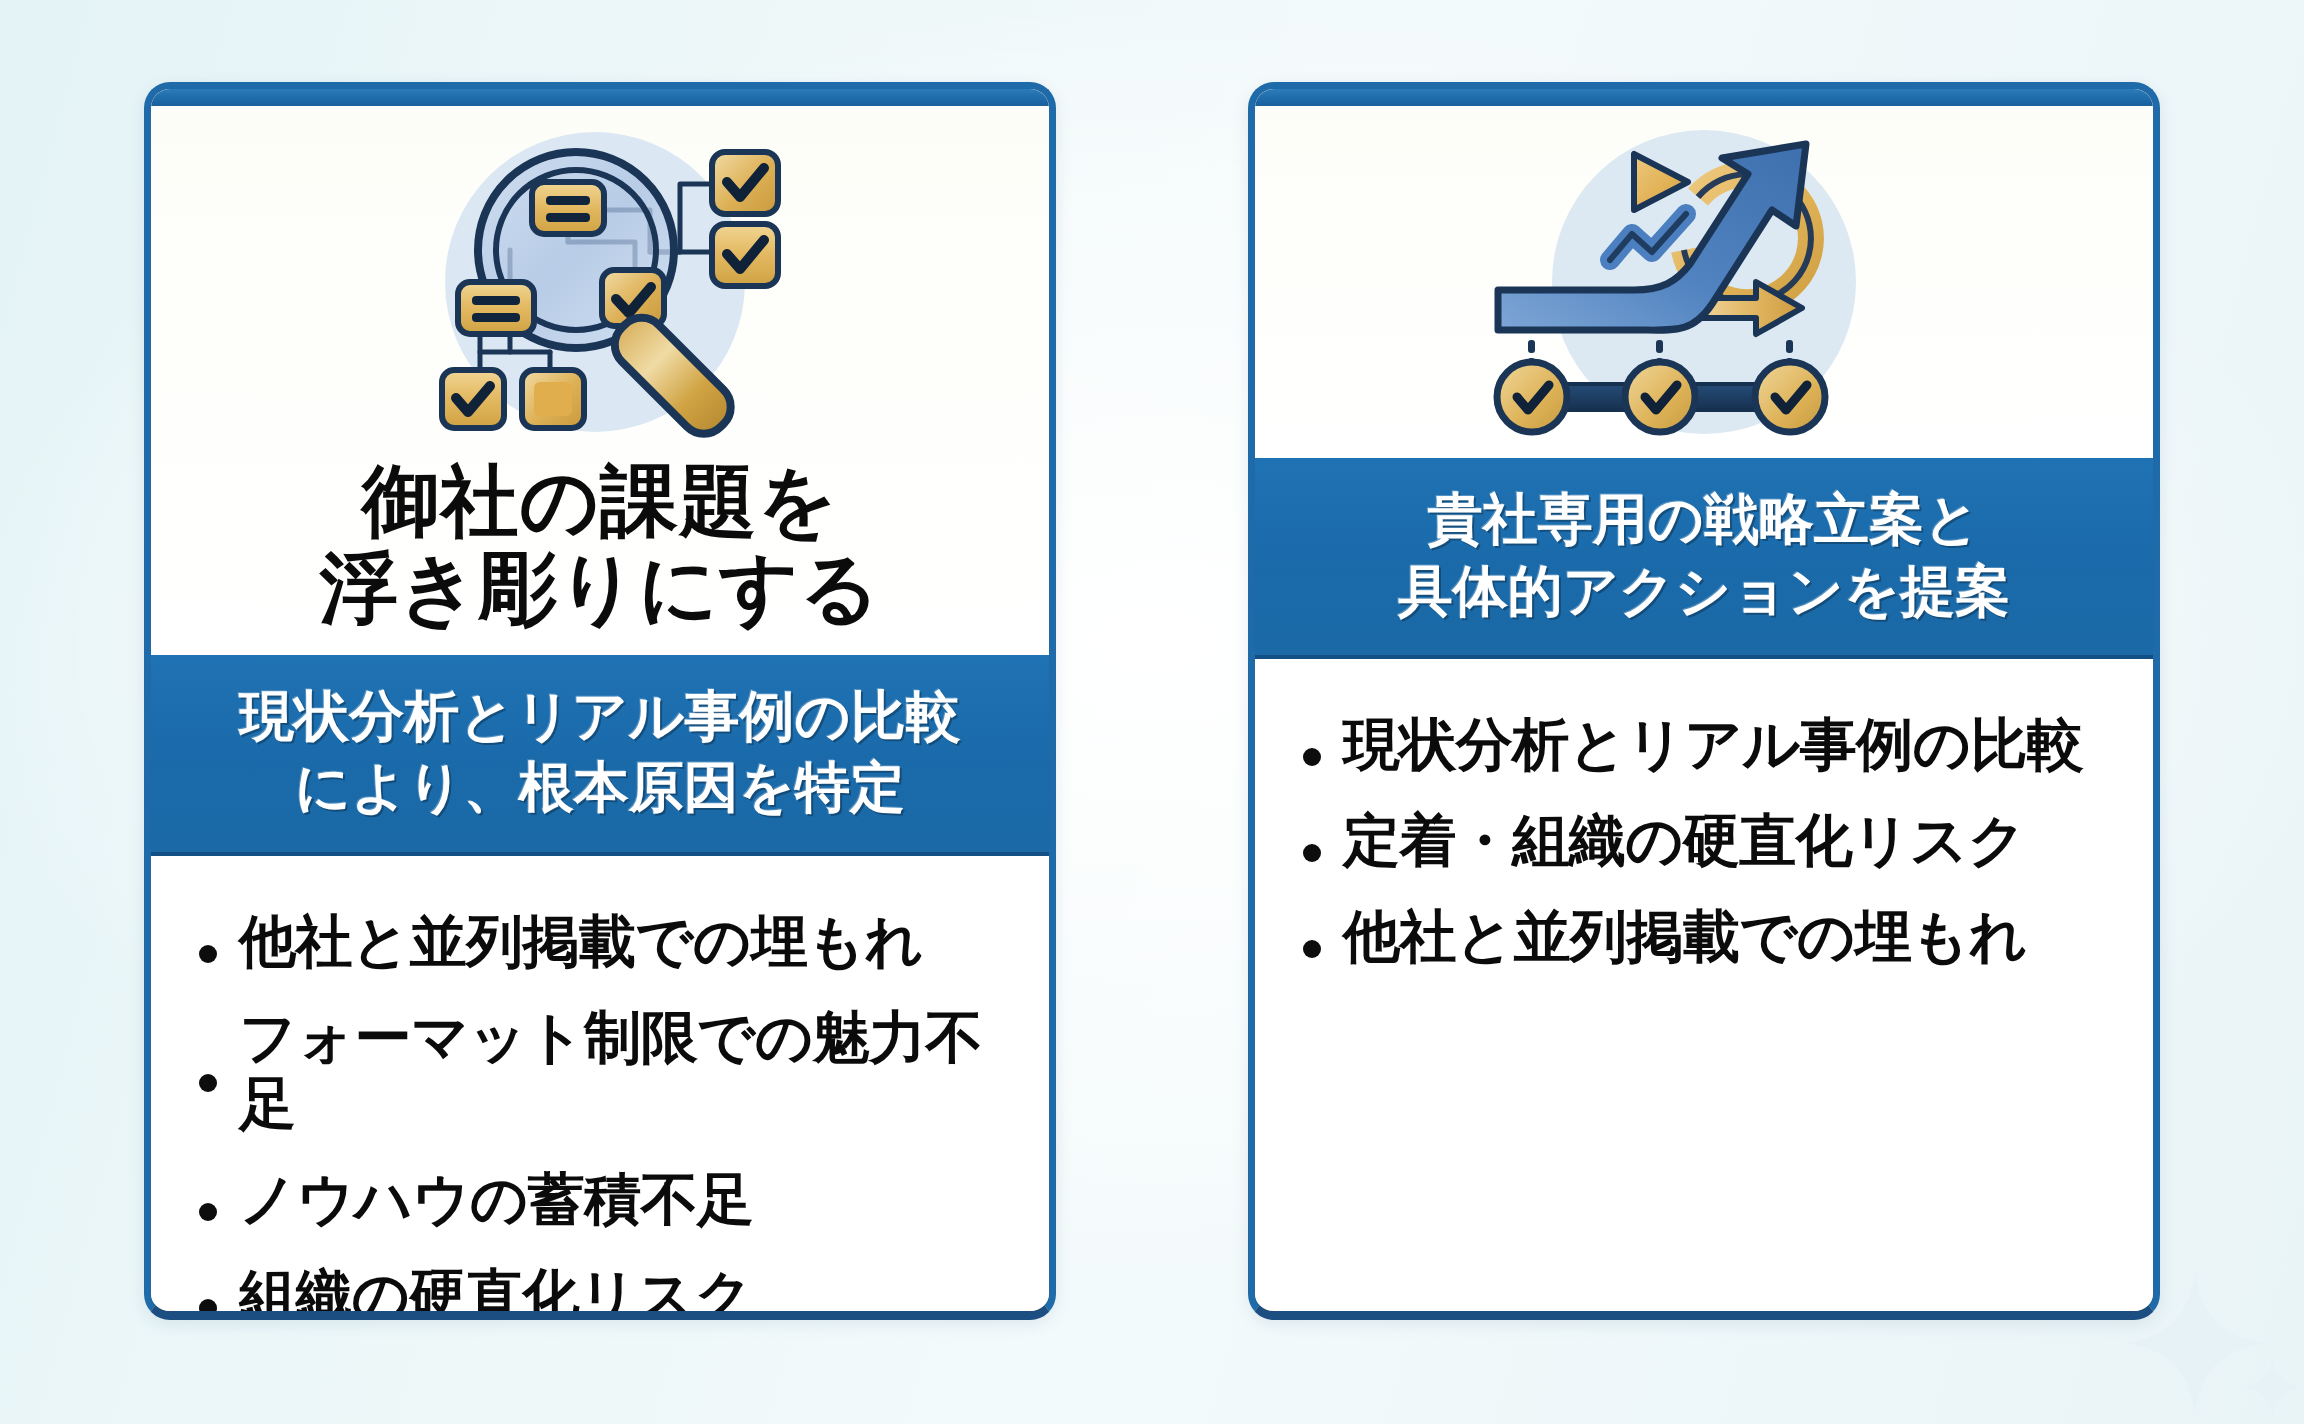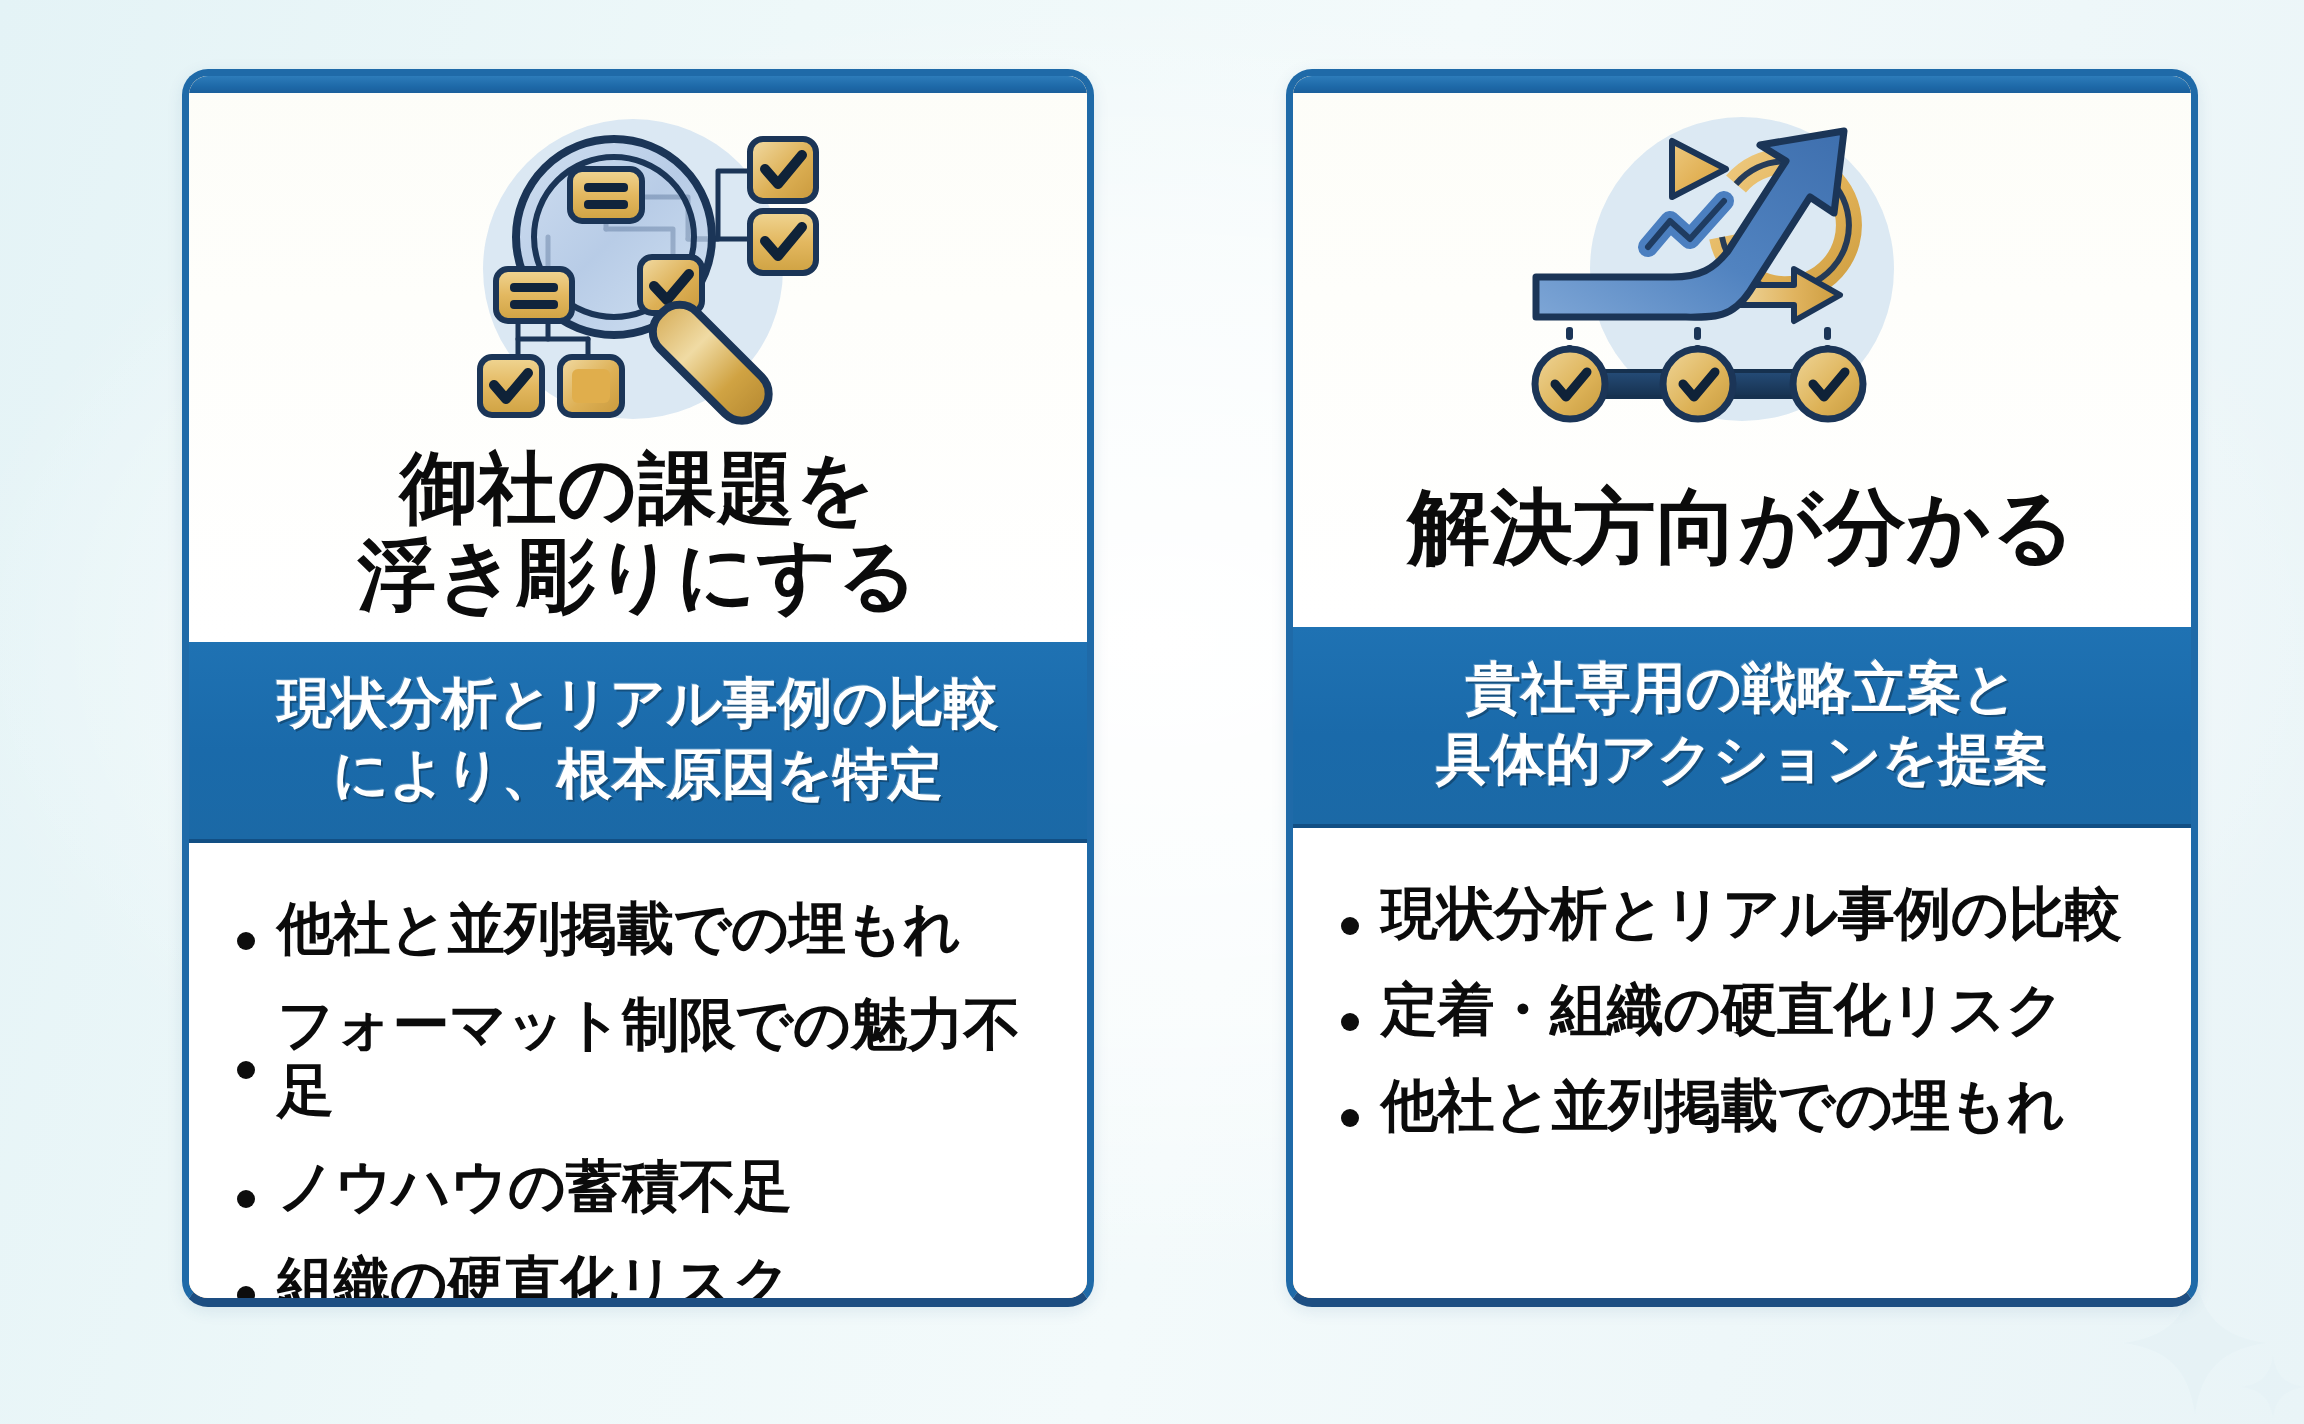--- a/index.html
+++ b/index.html
@@ -24,34 +24,33 @@
   }
   .sparkle {
     position: absolute;
     pointer-events: none;
     opacity: 0.55;
   }
   .sparkle svg { display: block; }
 
   .card {
     position: absolute;
-    top: 69px;
+    top: 82px;
     width: 912px;
     height: 1238px;
     background: #fdba74;
     border-radius: 26px;
     border: 7px solid #1f6aa8;
     border-bottom-color: #1d4e82;
     border-bottom-width: 9px;
     box-sizing: border-box;
     overflow: hidden;
     box-shadow: 0 4px 16px rgba(30,80,130,0.10);
     display: flex;
     flex-direction: column;
-    margin-left: 38px;
   }
   .card::before {
     content: "";
     position: absolute;
     top: 0; left: 0; right: 0;
     height: 17px;
     background: linear-gradient(180deg, #2d7cba 0%, #1d68a7 65%, #1a5f9b 100%);
     z-index: 4;
   }
   .card-left  { left: 144px; }
@@ -343,21 +342,20 @@
           <circle cx="176" cy="275" r="35" fill="url(#coinGrad)" stroke="#1b3557" stroke-width="7"></circle>
           <path d="M161 275 l11 13 l21 -25" fill="none" stroke="#0f2238" stroke-width="9" stroke-linecap="round" stroke-linejoin="round"></path>
         </g>
         <g>
           <circle cx="306" cy="275" r="35" fill="url(#coinGrad)" stroke="#1b3557" stroke-width="7"></circle>
           <path d="M291 275 l11 13 l21 -25" fill="none" stroke="#0f2238" stroke-width="9" stroke-linecap="round" stroke-linejoin="round"></path>
         </g>
       </svg>
     </div>
 
-    <div class="card-title one-line">解決方向が分かる</div>
   </div>
 
   <div class="banner">貴社専用の戦略立案と
 具体的アクションを提案</div>
 
   <div class="bullets">
     <div class="bullet-row">
       <span class="bullet-dot"></span>
       <span class="bullet-text">現状分析とリアル事例の比較</span>
     </div>

